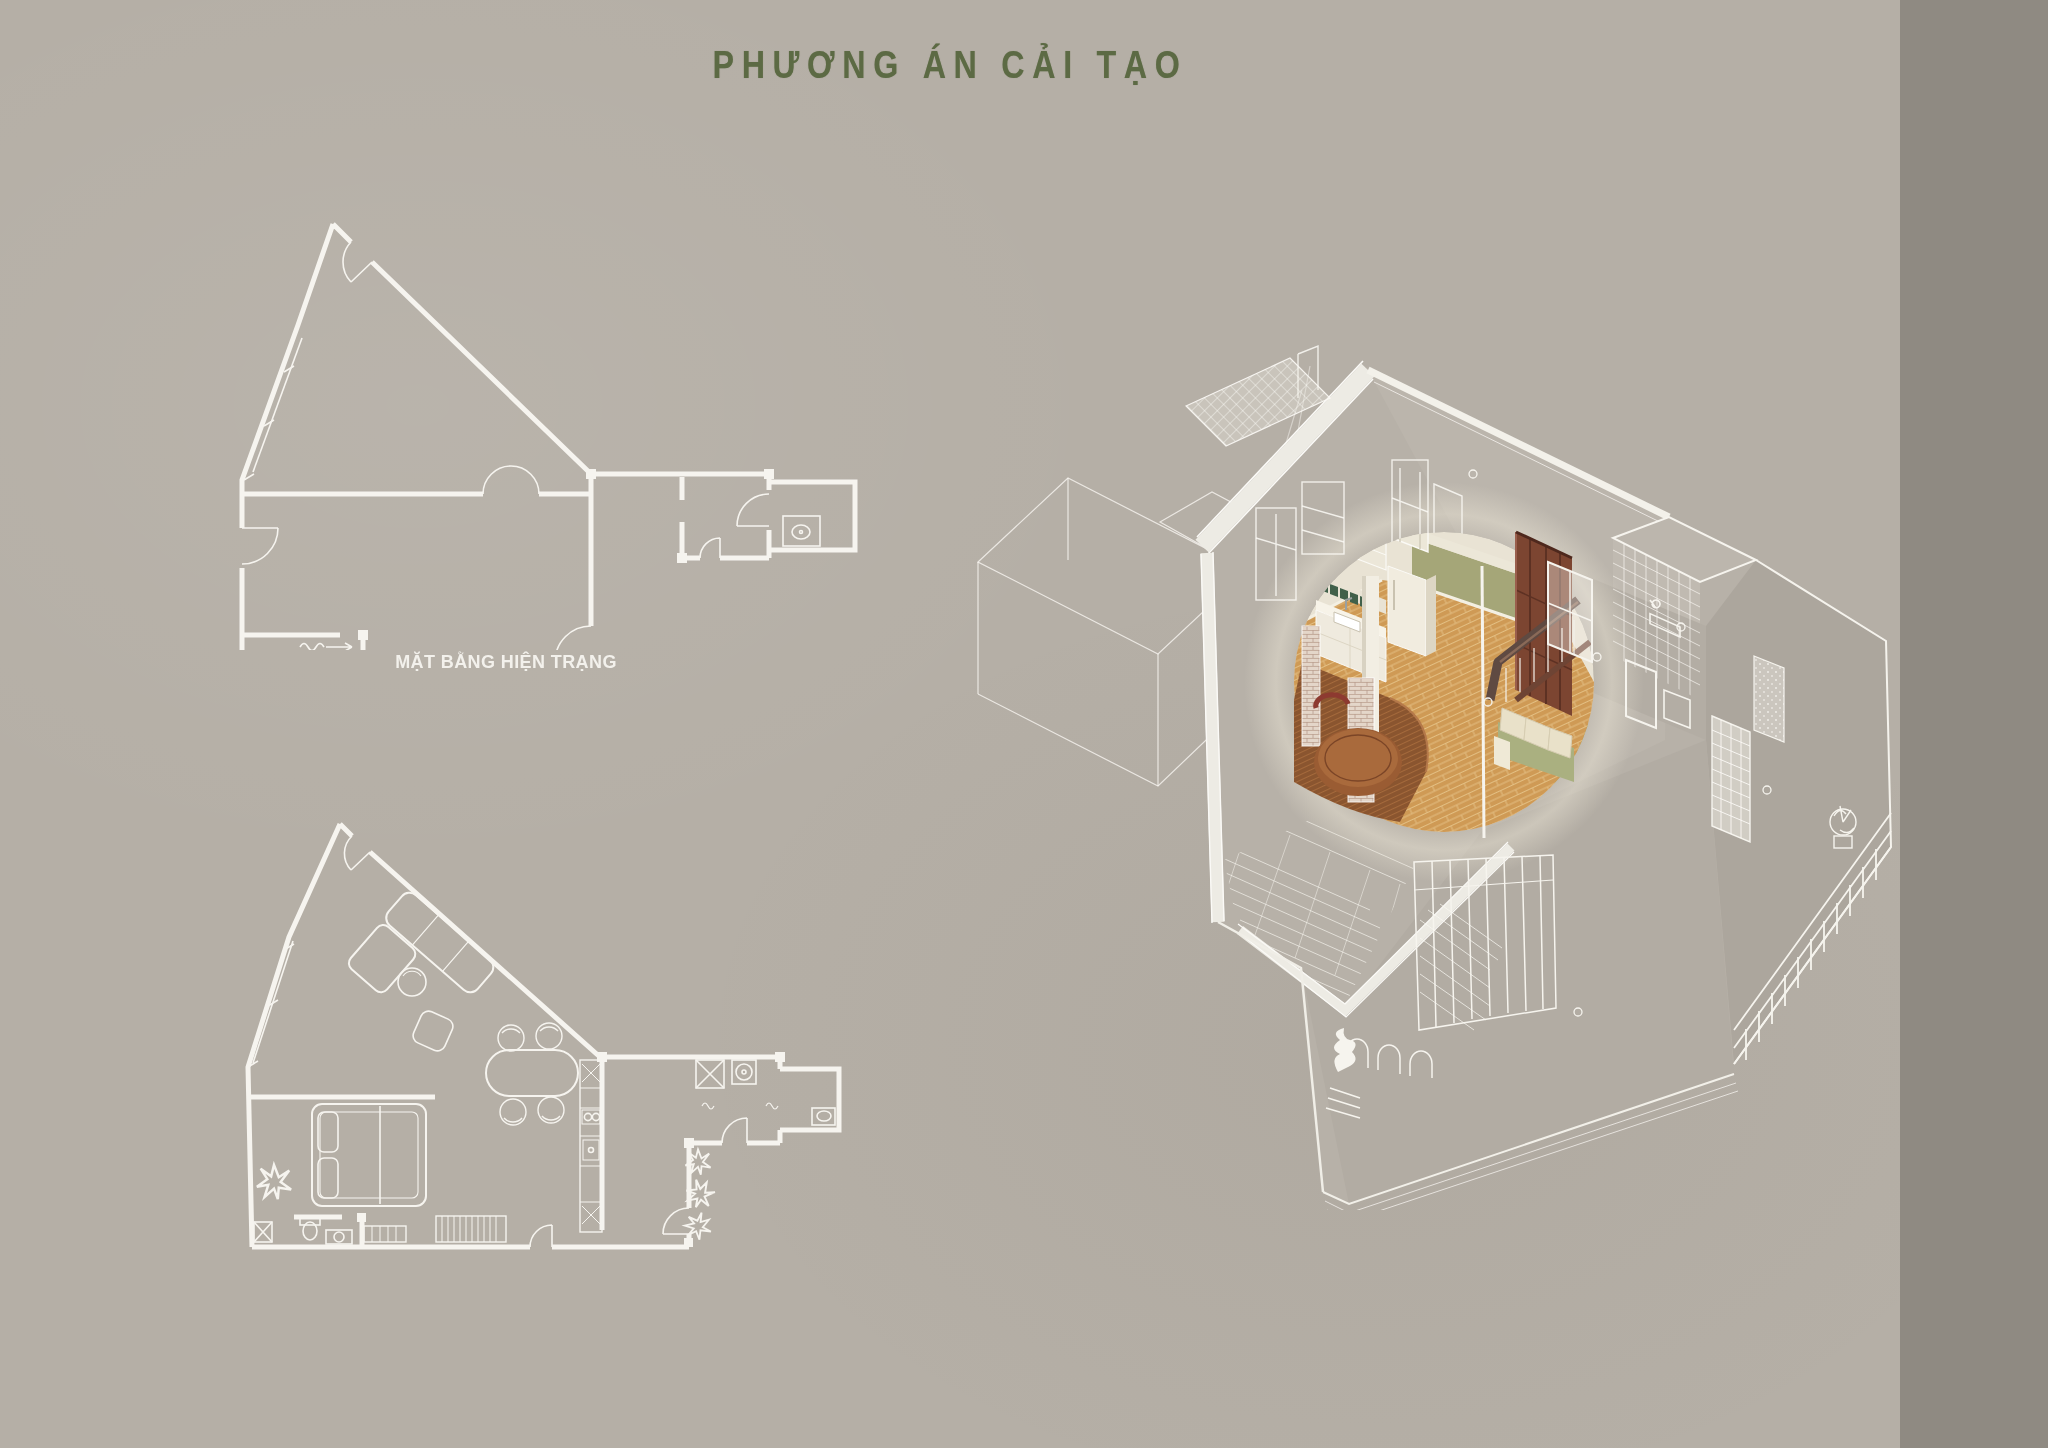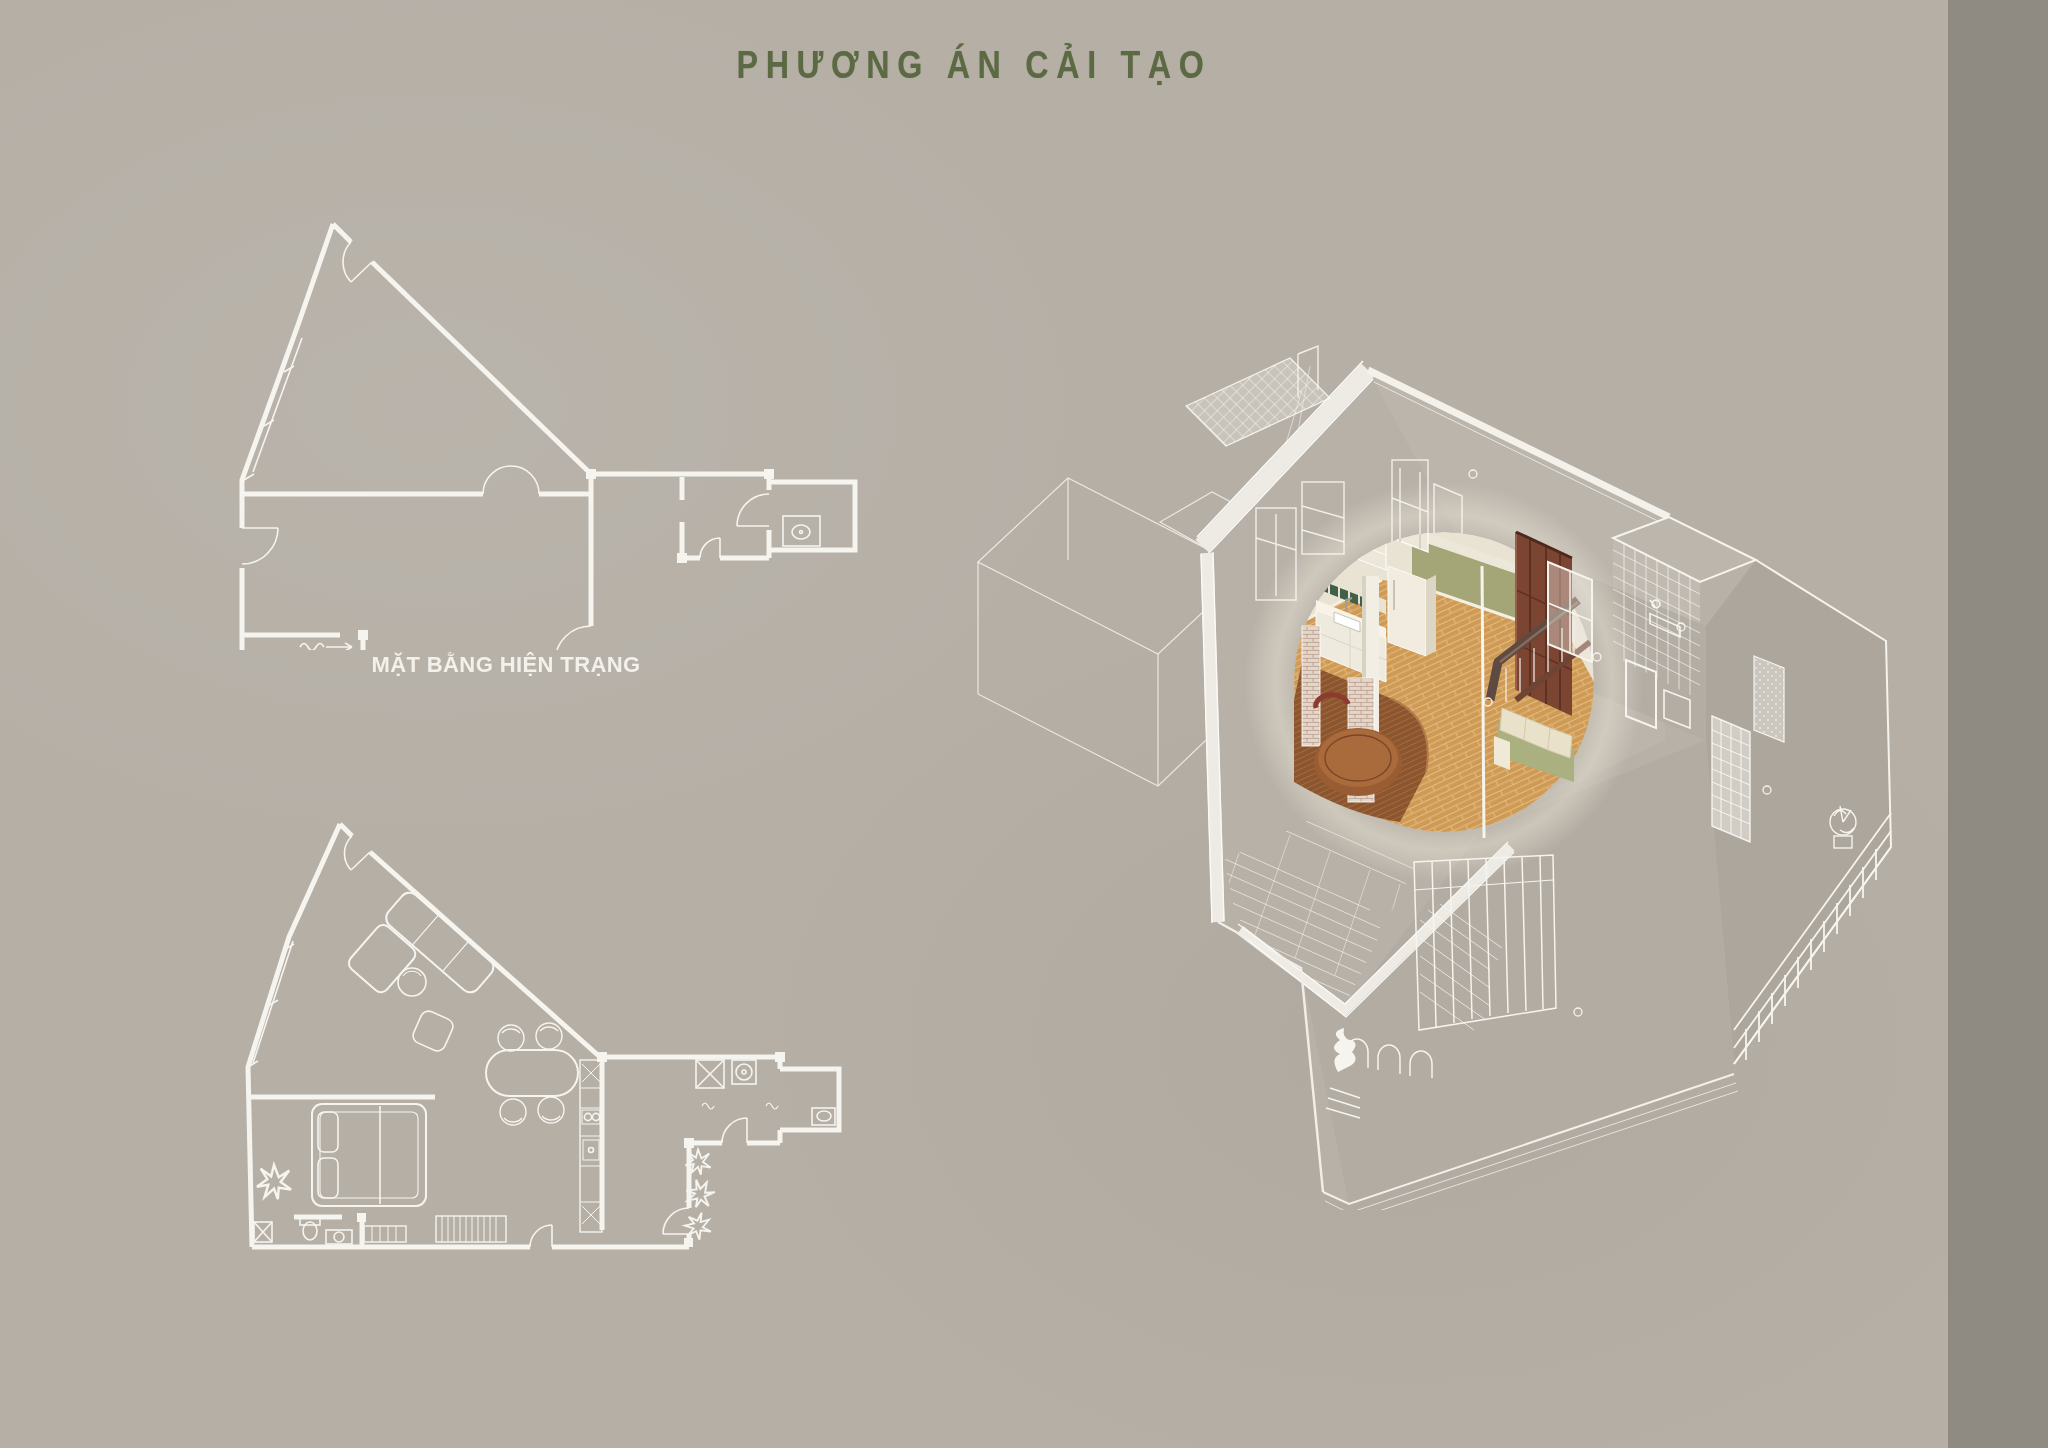--- a/index.html
+++ b/index.html
@@ -3,34 +3,33 @@
 <meta charset="utf-8">
 <style>
   html,body{margin:0;padding:0;background:#8f8a82;}
   .board{
     position:relative;width:1900px;height:1448px;overflow:hidden;
     background:
       radial-gradient(1200px 800px at 22% 28%, rgba(255,255,255,0.06), transparent 60%),
       radial-gradient(1100px 760px at 72% 72%, rgba(92,82,70,0.06), transparent 62%),
       #b5afa6;
     font-family:"Liberation Sans", sans-serif;
-    padding-left:48px;
   }
   .title{
     position:absolute;left:0;right:0;top:44px;text-align:center;
     color:#5c6a44;font-size:38px;font-weight:700;letter-spacing:9px;
     transform:scaleX(0.85);transform-origin:center;
     text-shadow:0 0 1px rgba(92,106,68,0.4);
     white-space:nowrap;
   }
   .plan-label{
     position:absolute;color:#f3f1ec;font-weight:700;text-align:center;
     letter-spacing:0.4px;white-space:nowrap;
   }
-  .label-existing{left:306px;top:652px;width:400px;font-size:22px;}
+  .label-existing{left:306px;top:652px;width:400px;font-size:18px;}
   .label-renovated{left:180px;top:1256px;width:600px;font-size:17.5px;}
   .fig{position:absolute;}
   .fig-existing{left:220px;top:190px;}
   .fig-renovated{left:230px;top:810px;}
   .fig-axon{left:950px;top:270px;}
   svg{display:block;}
 </style>
 </head>
 <body>
 

